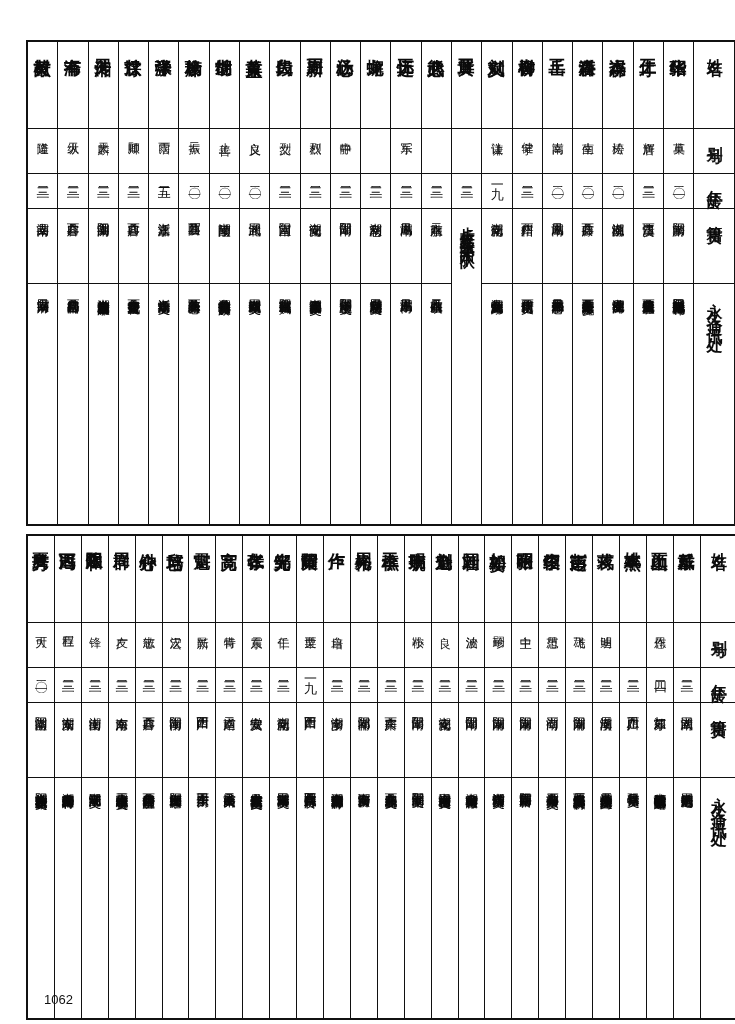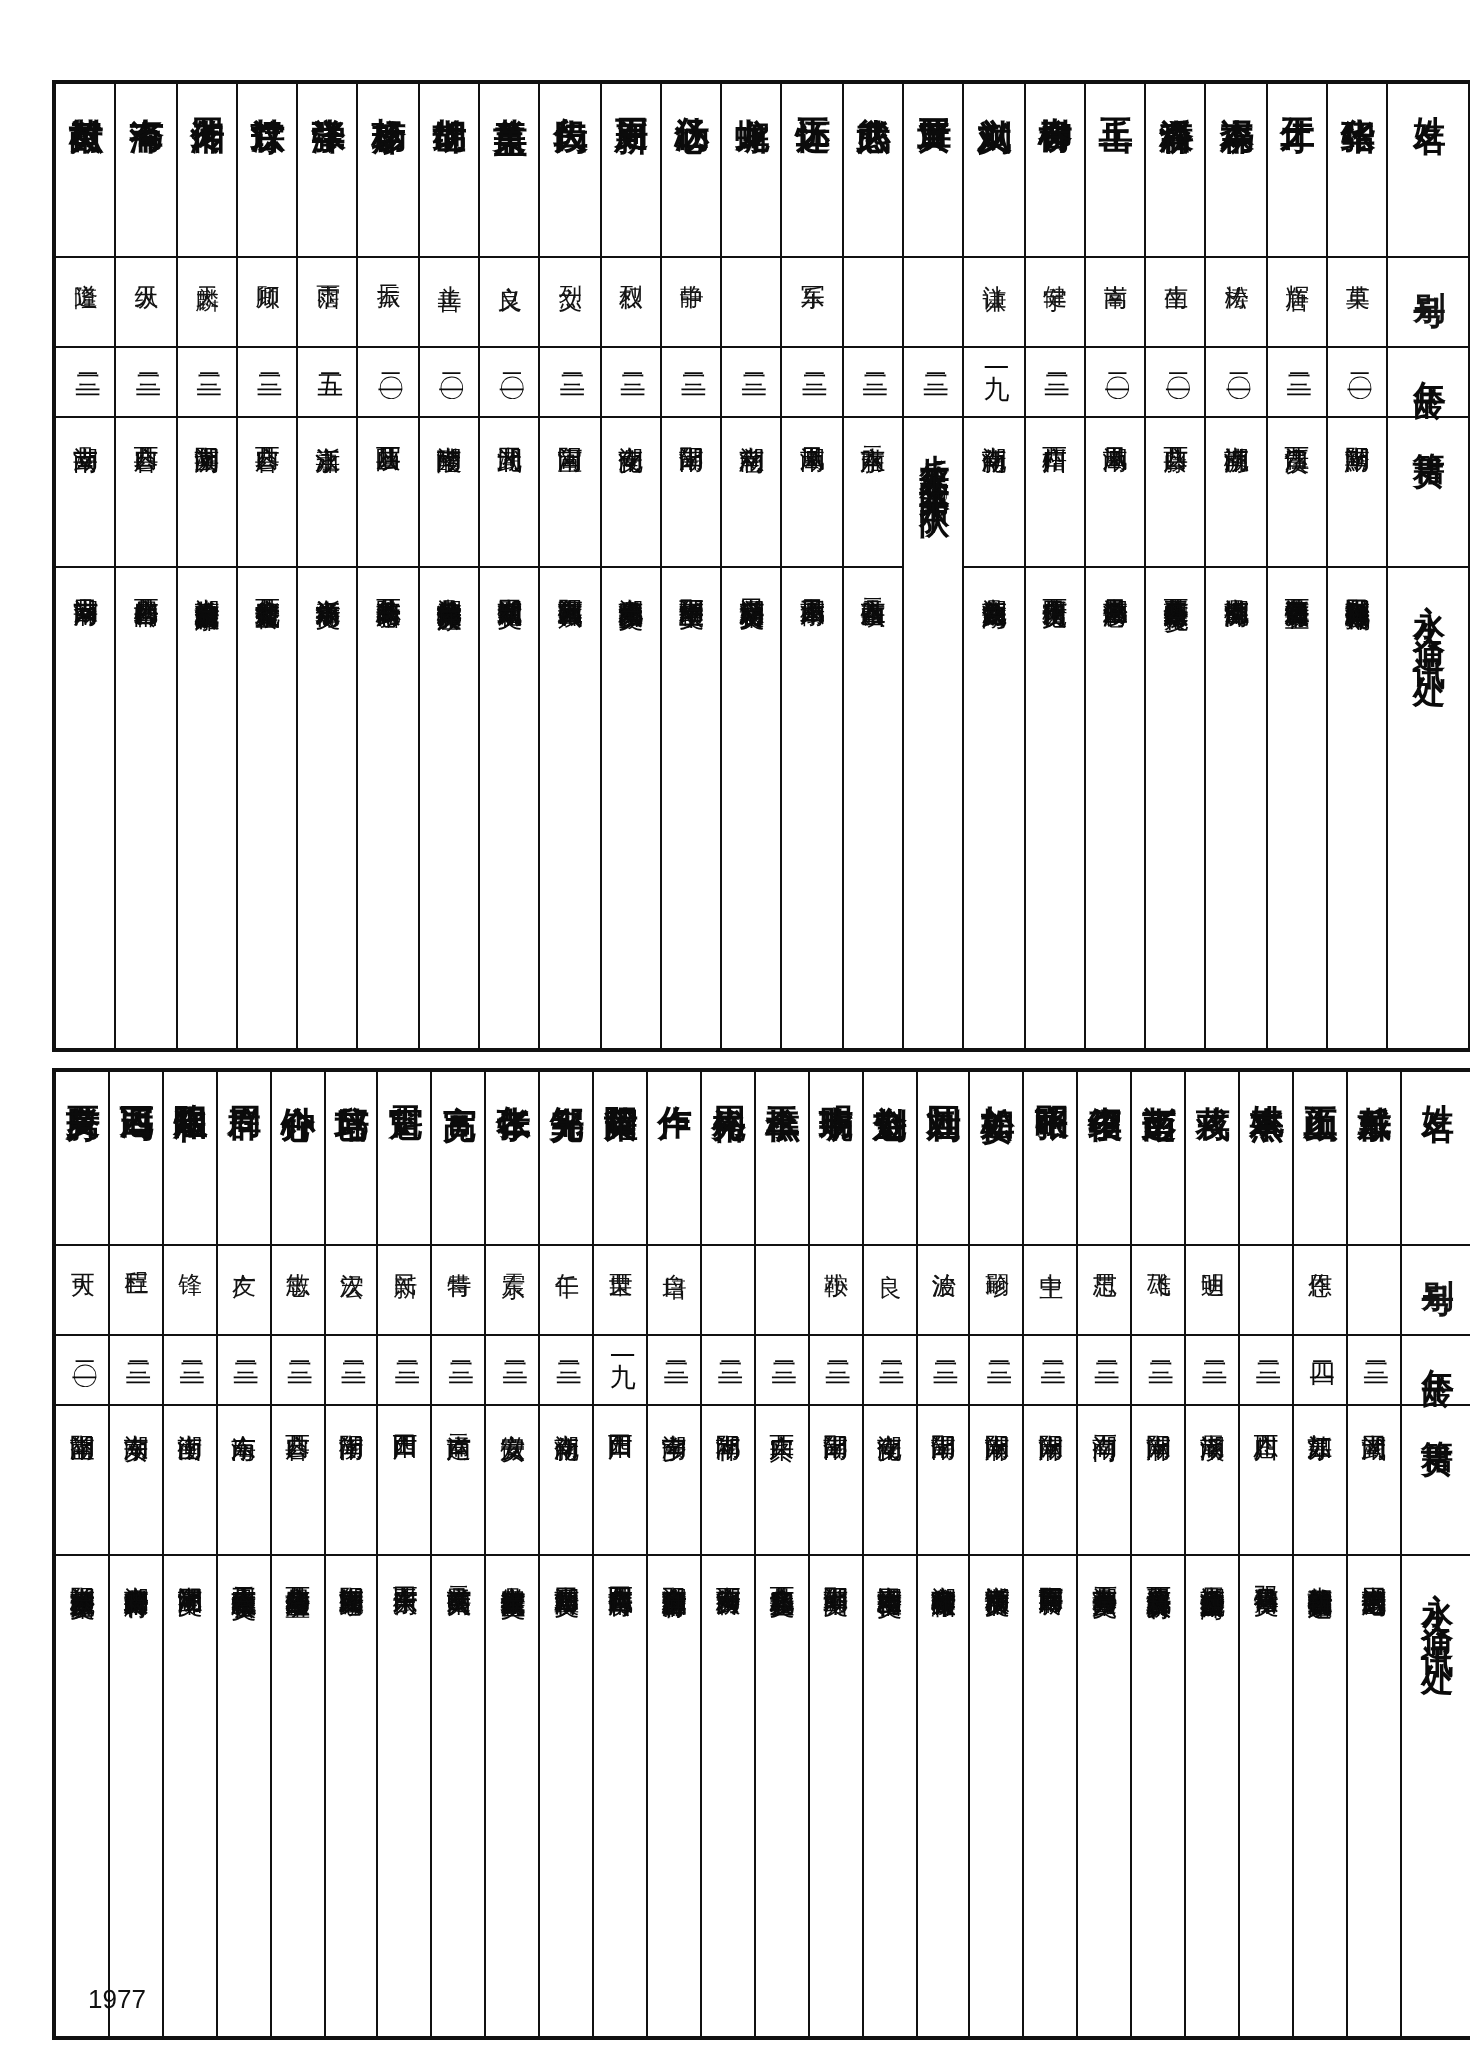--- a/index.html
+++ b/index.html
@@ -882,14 +882,14 @@
             </td>
             <td class="hdr" style="width: 35.5154px;">
               <div class="v">永久通讯处</div>
             </td>
           </tr>
       </tbody>
     </table>
 
   </div>
 
-  <div class="pagenum">1977</div>
+  <div class="pagenum">1062</div>
 </div>
 
 </body></html>

